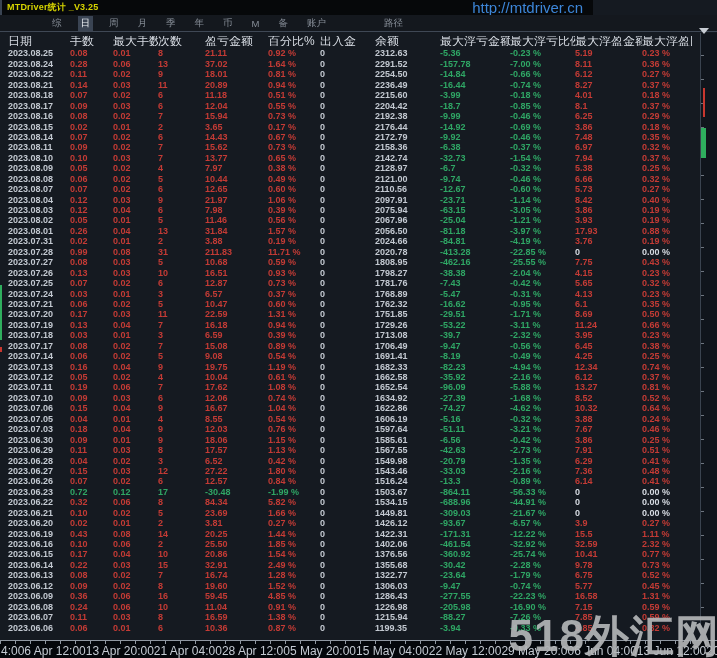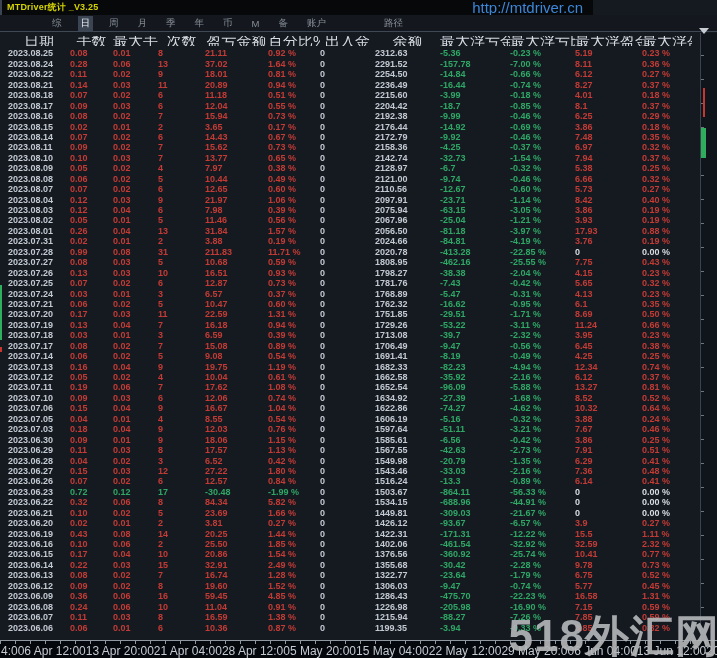--- a/index.html
+++ b/index.html
@@ -28,21 +28,21 @@
   }
   .menu-item:first-child{margin-left:49px;}
   .menu-item.active{background:#3a4453;color:#eef1f5;}
   .menu-item.path{margin-left:52px;}
   
   .table-wrap{
     position:absolute;left:0;top:33px;width:700px;height:607px;
     background:#151a21;overflow:hidden;
   }
   .thead{display:flex;height:15px;align-items:center;}
-  .thead .cell{color:#d7dce3;font-size:15px;text-align:center;}
+  .thead .cell{color:#d7dce3;font-size:12px;}
   .trow{display:flex;height:10.45px;align-items:flex-end;font-weight:bold;}
   .cell{flex:none;overflow:hidden;white-space:nowrap;font-size:9px;line-height:10px;}
   .col0{width:62px;padding-left:8px;}
   .col1{width:43px;} .col2{width:45px;} .col3{width:47px;}
   .col4{width:63px;} .col5{width:52px;} .col6{width:55px;}
   .col7{width:65px;} .col8{width:70px;} .col9{width:65px;}
   .col10{width:67px;} .col11{width:50px;}
   .c-red{color:#c43b35;}
   .c-green{color:#2fa765;}
   .c-neutral{color:#c3c9d1;}
@@ -252,21 +252,21 @@
       </div>
       <div class="trow">
         <div class="cell col0 c-neutral">2023.08.11</div>
         <div class="cell col1 c-red">0.09</div>
         <div class="cell col2 c-red">0.02</div>
         <div class="cell col3 c-red">7</div>
         <div class="cell col4 c-red">15.62</div>
         <div class="cell col5 c-red">0.73 %</div>
         <div class="cell col6 c-neutral">0</div>
         <div class="cell col7 c-neutral">2158.36</div>
-        <div class="cell col8 c-green">-4.25</div>
+        <div class="cell col8 c-green">-6.38</div>
         <div class="cell col9 c-green">-0.37 %</div>
         <div class="cell col10 c-red">6.97</div>
         <div class="cell col11 c-red">0.32 %</div>
       </div>
       <div class="trow">
         <div class="cell col0 c-neutral">2023.08.10</div>
         <div class="cell col1 c-red">0.10</div>
         <div class="cell col2 c-red">0.03</div>
         <div class="cell col3 c-red">7</div>
         <div class="cell col4 c-red">13.77</div>
@@ -854,21 +854,21 @@
       </div>
       <div class="trow">
         <div class="cell col0 c-neutral">2023.06.09</div>
         <div class="cell col1 c-red">0.36</div>
         <div class="cell col2 c-red">0.06</div>
         <div class="cell col3 c-red">16</div>
         <div class="cell col4 c-red">59.45</div>
         <div class="cell col5 c-red">4.85 %</div>
         <div class="cell col6 c-neutral">0</div>
         <div class="cell col7 c-neutral">1286.43</div>
-        <div class="cell col8 c-green">-475.70</div>
+        <div class="cell col8 c-green">-277.55</div>
         <div class="cell col9 c-green">-22.23 %</div>
         <div class="cell col10 c-red">16.58</div>
         <div class="cell col11 c-red">1.31 %</div>
       </div>
       <div class="trow">
         <div class="cell col0 c-neutral">2023.06.08</div>
         <div class="cell col1 c-red">0.24</div>
         <div class="cell col2 c-red">0.06</div>
         <div class="cell col3 c-red">10</div>
         <div class="cell col4 c-red">11.04</div>

